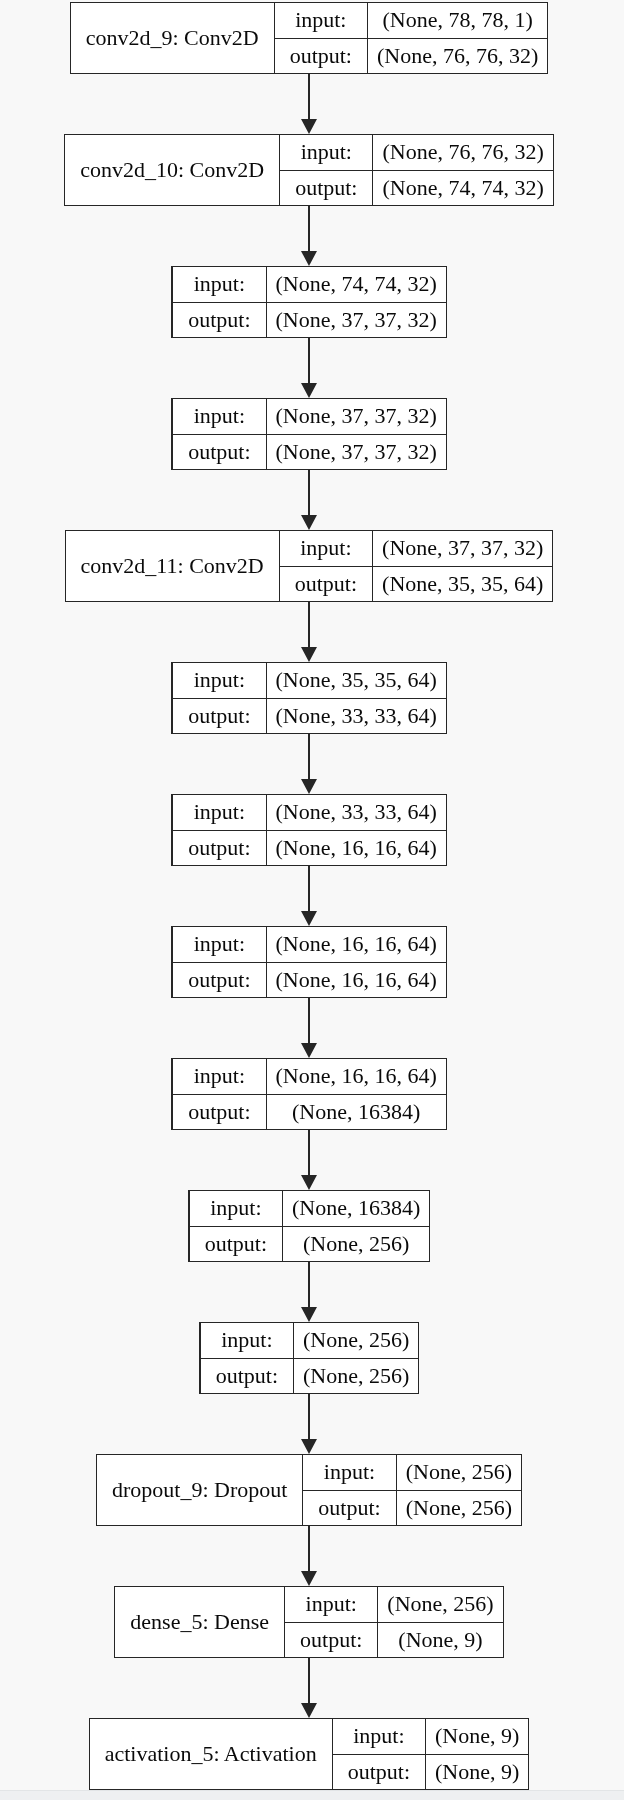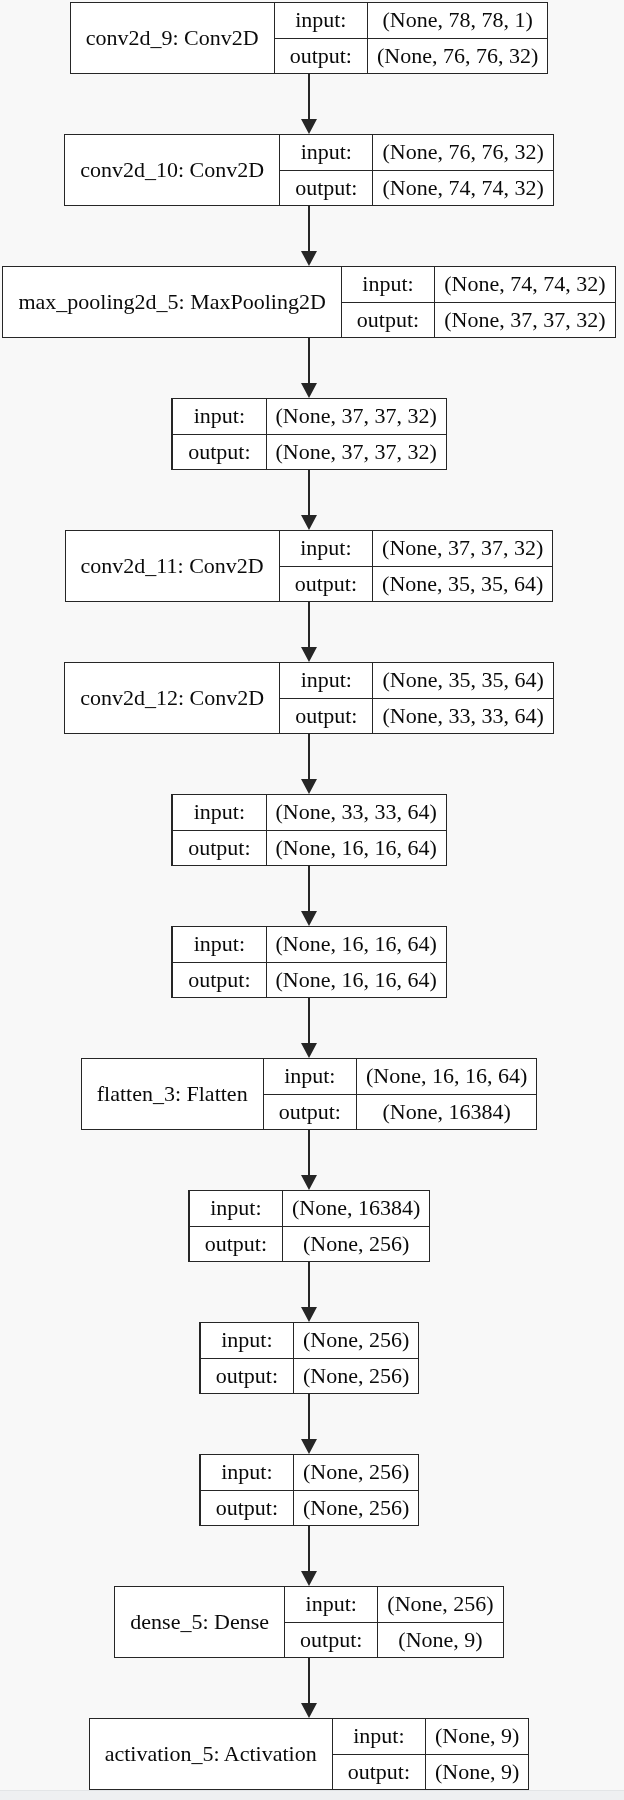--- a/index.html
+++ b/index.html
@@ -131,23 +131,20 @@
       </div>
     </div>
     <div class="connector">
       <div class="connector-line"></div>
       <div class="connector-head"></div>
     </div>
   </div>
 
   <div class="node-block">
     <div class="node">
-      <div class="cell label-cell">
-        <span>max_pooling2d_5: MaxPooling2D</span>
-      </div>
       <div class="cell io-cell">
         <div class="row io-row top">input:</div>
         <div class="row io-row">output:</div>
       </div>
       <div class="cell shape-cell">
         <div class="row shape-row top">(None, 74, 74, 32)</div>
         <div class="row shape-row">(None, 37, 37, 32)</div>
       </div>
     </div>
     <div class="connector">
@@ -188,23 +185,20 @@
       </div>
     </div>
     <div class="connector">
       <div class="connector-line"></div>
       <div class="connector-head"></div>
     </div>
   </div>
 
   <div class="node-block">
     <div class="node">
-      <div class="cell label-cell">
-        <span>conv2d_12: Conv2D</span>
-      </div>
       <div class="cell io-cell">
         <div class="row io-row top">input:</div>
         <div class="row io-row">output:</div>
       </div>
       <div class="cell shape-cell">
         <div class="row shape-row top">(None, 35, 35, 64)</div>
         <div class="row shape-row">(None, 33, 33, 64)</div>
       </div>
     </div>
     <div class="connector">
@@ -242,23 +236,20 @@
       </div>
     </div>
     <div class="connector">
       <div class="connector-line"></div>
       <div class="connector-head"></div>
     </div>
   </div>
 
   <div class="node-block">
     <div class="node">
-      <div class="cell label-cell">
-        <span>flatten_3: Flatten</span>
-      </div>
       <div class="cell io-cell">
         <div class="row io-row top">input:</div>
         <div class="row io-row">output:</div>
       </div>
       <div class="cell shape-cell">
         <div class="row shape-row top">(None, 16, 16, 64)</div>
         <div class="row shape-row">(None, 16384)</div>
       </div>
     </div>
     <div class="connector">
@@ -296,20 +287,23 @@
       </div>
     </div>
     <div class="connector">
       <div class="connector-line"></div>
       <div class="connector-head"></div>
     </div>
   </div>
 
   <div class="node-block">
     <div class="node">
+      <div class="cell label-cell">
+        <span>dropout_9: Dropout</span>
+      </div>
       <div class="cell io-cell">
         <div class="row io-row top">input:</div>
         <div class="row io-row">output:</div>
       </div>
       <div class="cell shape-cell">
         <div class="row shape-row top">(None, 256)</div>
         <div class="row shape-row">(None, 256)</div>
       </div>
     </div>
     <div class="connector">

